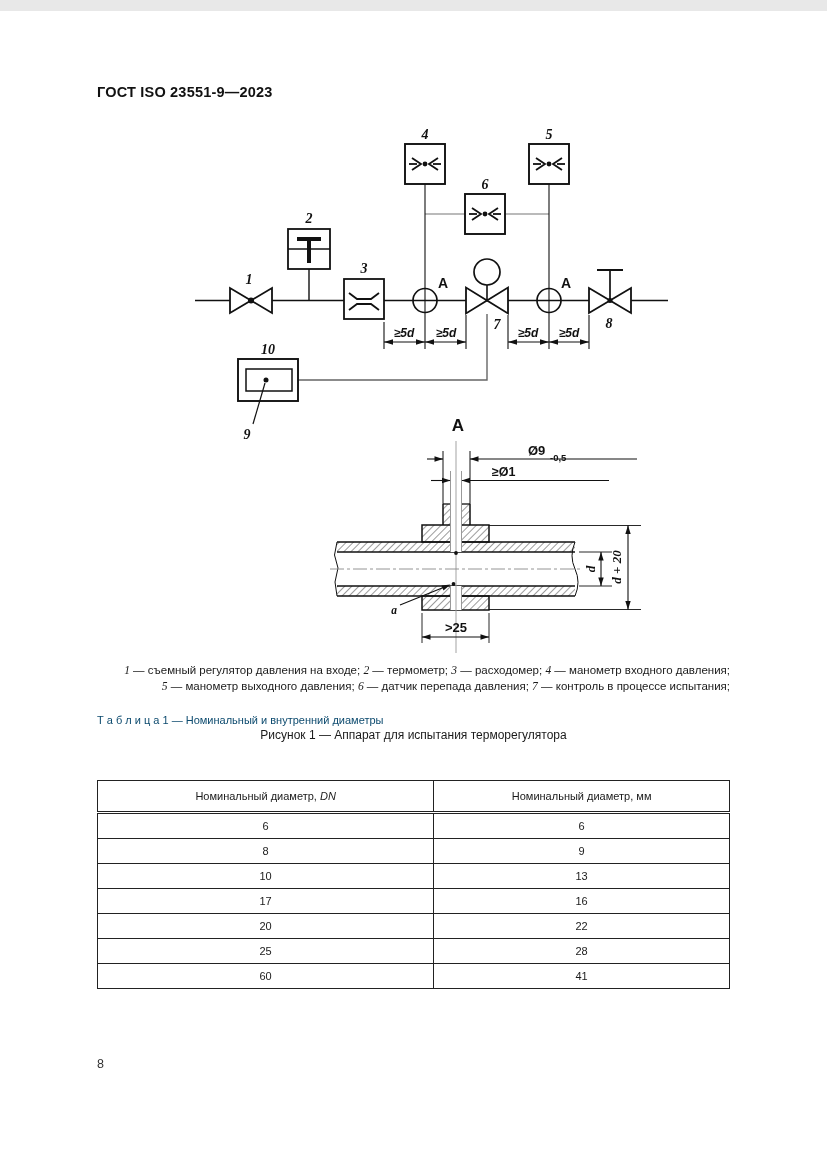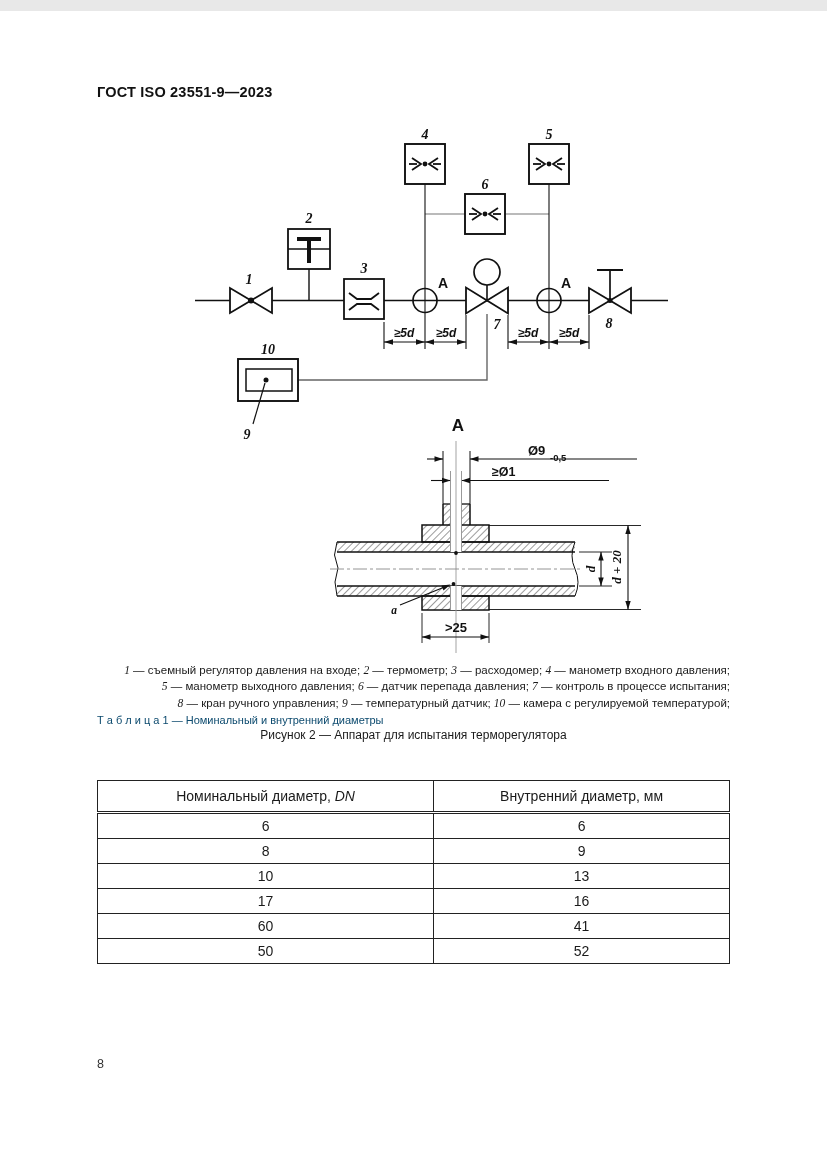--- a/index.html
+++ b/index.html
@@ -22,21 +22,21 @@
   .fig-caption{
     position:absolute;left:97px;top:717px;width:633px;text-align:center;
     font-size:12px;color:#1a1a1a;
   }
   .tbl-title{
     position:absolute;left:97px;top:703px;font-size:11px;color:#0c4a6e;
   }
   .dia-table{
     position:absolute;left:97px;top:769px;width:633px;
     border-collapse:collapse;table-layout:fixed;
-    font-size:14px;color:#1a1a1a;
+    font-size:11px;color:#1a1a1a;
   }
   .dia-table th,.dia-table td{
     border:1px solid #222;text-align:center;padding:0;
   }
   .dia-table{border:1.5px solid #222;}
   .dia-table thead th{
     height:30px;font-weight:normal;border-bottom:3px double #222;
   }
   .dia-table tbody td{height:24px;}
   .dia-table i{font-style:italic;}
@@ -282,61 +282,64 @@
         <line x1="400" y1="594" x2="447" y2="575" stroke="#111" stroke-width="1.1"></line>
         <polygon points="450.5,573.6 441.5,574.5 443.5,579.5" fill="#111"></polygon>
         <text class="hole-lbl" x="394" y="603" text-anchor="middle">a</text>
       </g>
     </g>
   </svg>
 
   <div class="legend">
       <div><span><i>1</i></span> — съемный регулятор давления на входе; <span><i>2</i></span> — термометр; <span><i>3</i></span> — расходомер; <span><i>4</i></span> — манометр входного давления;</div>
       <div><span><i>5</i></span> — манометр выходного давления; <span><i>6</i></span> — датчик перепада давления; <span><i>7</i></span> — контроль в процессе испытания;</div>
-      <div><span><i>8</i></span> — кран ручного управления; <span><i>9</i></span> — температурный датчик; <span><i>10</i></span> — камера с регулируемой температурой;</div>
     </div>
 
-  <div class="fig-caption">Рисунок 2 — Аппарат для испытания терморегулятора</div>
+  <div class="fig-caption">Рисунок 1 — Аппарат для испытания терморегулятора</div>
 
   <div class="tbl-title">Т а б л и ц а  1 — Номинальный и внутренний диаметры</div>
 
   <table class="dia-table">
     <colgroup>
         <col style="width:53.2%">
         <col style="width:46.8%">
       </colgroup>
     <thead>
       <tr>
         <th><span>Номинальный диаметр, </span><i>DN</i></th>
-        <th>Внутренний диаметр, мм</th>
+        <th>Номинальный диаметр, мм</th>
       </tr>
     </thead>
     <tbody>
         <tr>
           <td>6</td>
           <td>6</td>
         </tr>
         <tr>
           <td>8</td>
           <td>9</td>
         </tr>
         <tr>
           <td>10</td>
           <td>13</td>
         </tr>
         <tr>
           <td>17</td>
           <td>16</td>
         </tr>
         <tr>
+          <td>20</td>
+          <td>22</td>
+        </tr>
+        <tr>
+          <td>25</td>
+          <td>28</td>
+        </tr>
+        <tr>
           <td>60</td>
           <td>41</td>
         </tr>
-        <tr>
-          <td>50</td>
-          <td>52</td>
-        </tr>
       </tbody>
   </table>
 
   <div class="page-number">8</div>
 
 </div>
 
 </body></html>

